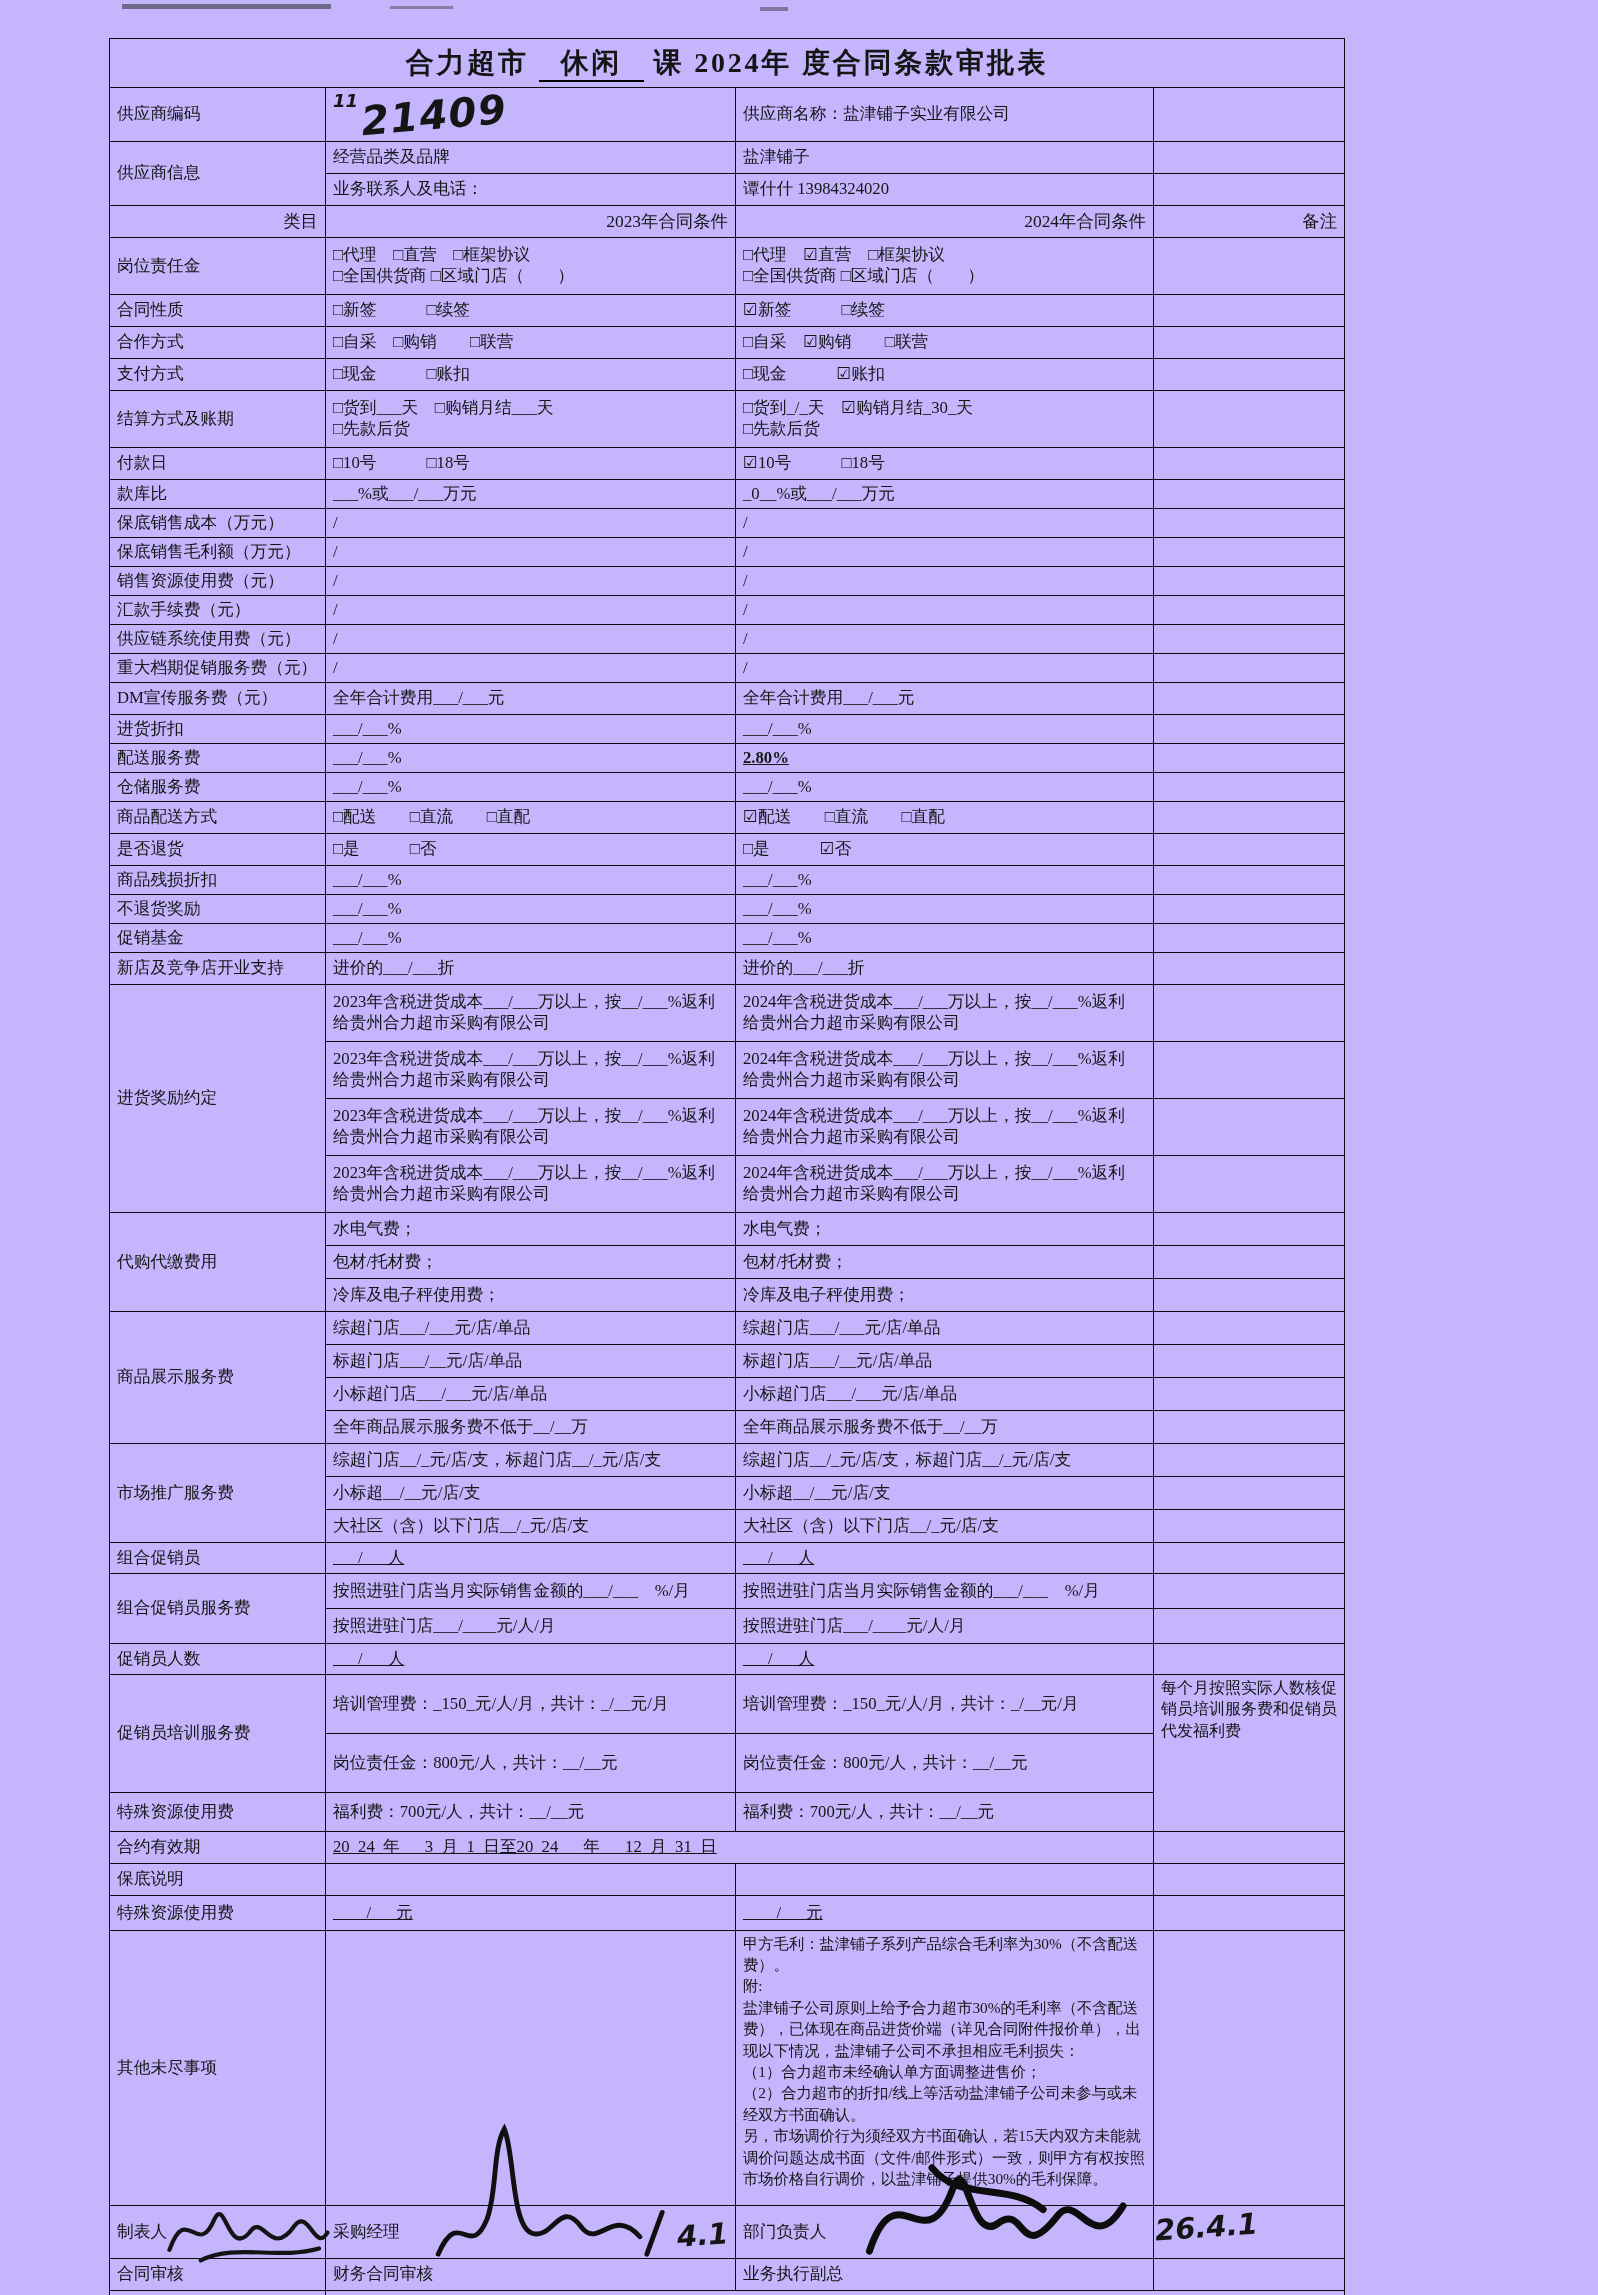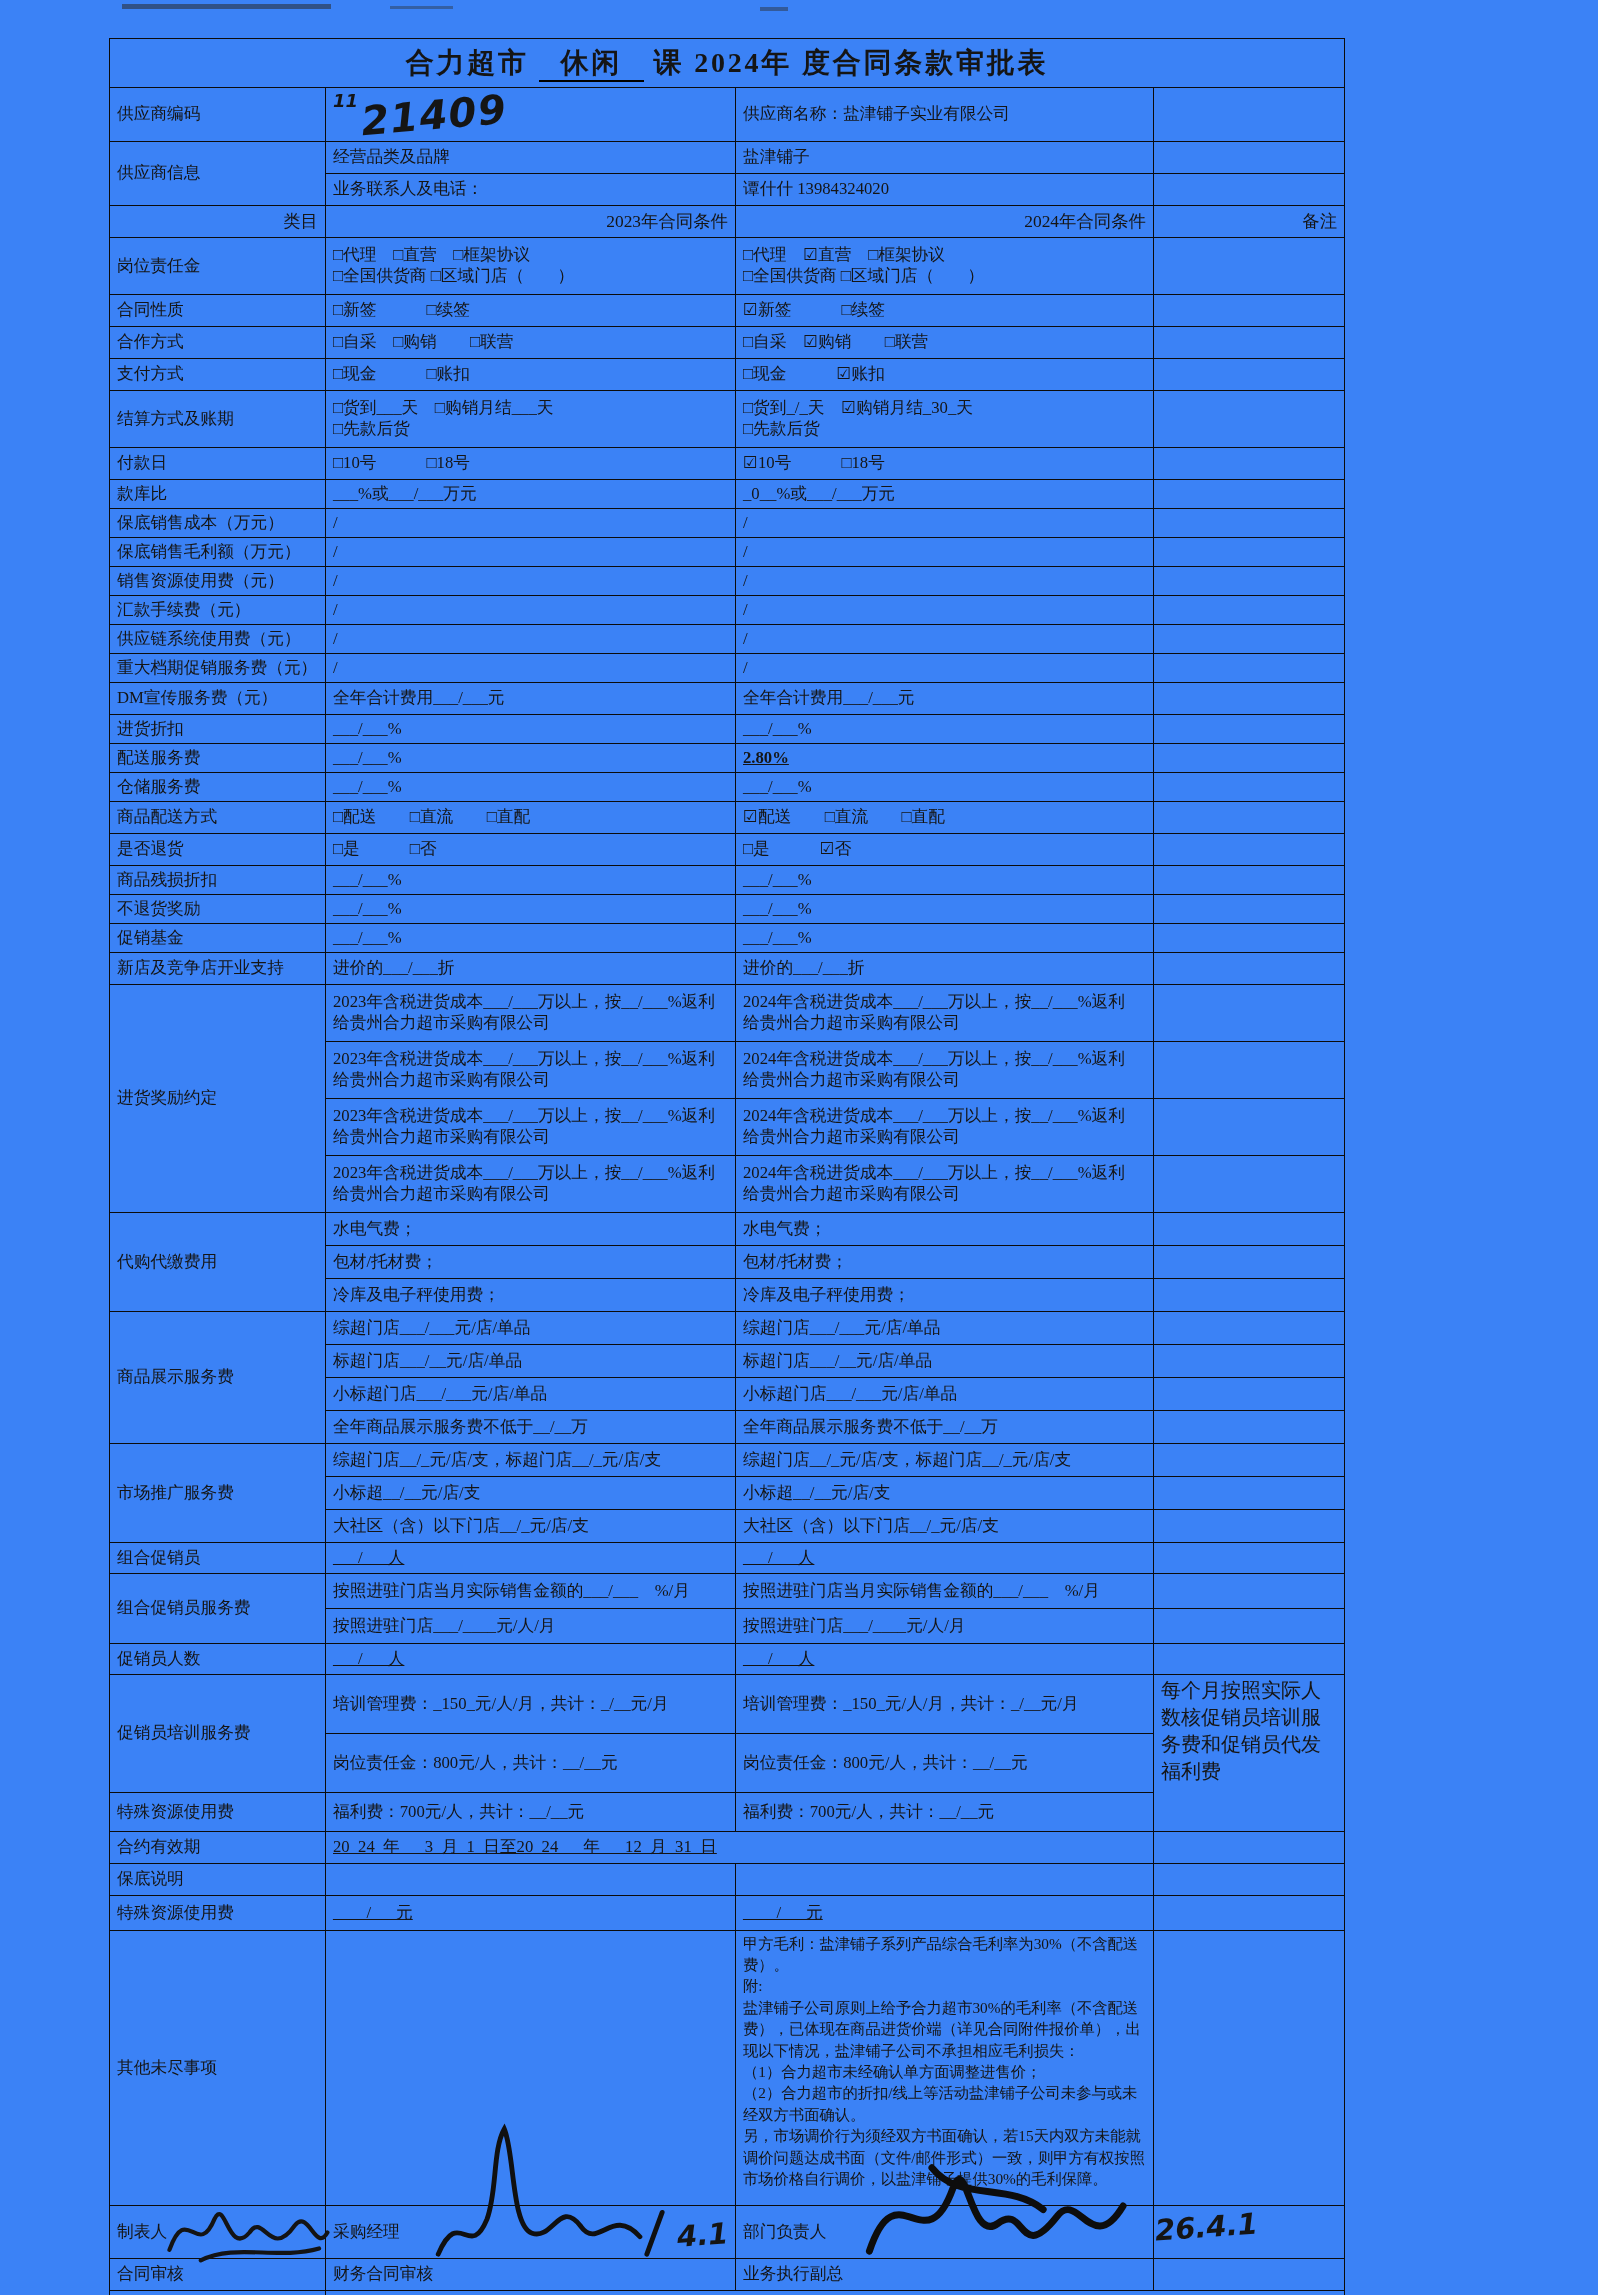--- a/index.html
+++ b/index.html
@@ -1,16 +1,16 @@
 <!DOCTYPE html>
 <html style="font-size:11px"><head>
 <meta charset="utf-8">
 <style>
   html,body{margin:0;padding:0;background:#e9e8e5;}
-  .page{position:relative;width:1598px;height:2295px;background:#3b82f6;overflow:hidden;
+  .page{position:relative;width:1598px;height:2295px;background:#c4b5fd;overflow:hidden;
         font-family:"Liberation Serif","DejaVu Serif","DejaVu Sans",serif;color:#151515;}
   .artifact{position:absolute;background:#2a2a2a;}
   .a1{left:122px;top:4.2px;width:209px;height:4.9px;opacity:.55;}
   .a2{left:390px;top:5.6px;width:63px;height:3.5px;opacity:.4;}
   .a3{left:760px;top:7px;width:28px;height:4.2px;opacity:.45;}
   table.form{position:absolute;left:109px;top:38px;width:1236px;border-collapse:collapse;
              table-layout:fixed;}
   td{border:1.8px solid #0c0c0c;padding:1.4px 7px;vertical-align:middle;font-size:16.7px;
      line-height:1.25;overflow:visible;word-break:break-all;}
   .title-cell{font-size:28px;font-weight:bold;text-align:center;letter-spacing:2.8px;padding:5.6px 0;}
@@ -21,21 +21,21 @@
   .top{vertical-align:top;}
   .hd{text-align:right;font-size:17.4px;}
   .hand{font-family:"DejaVu Sans","Liberation Sans",sans-serif;font-style:italic;font-weight:bold;}
   .bigcode{display:inline-block;font-size:40px;transform:rotate(-5deg);letter-spacing:1.4px;}
   .smallcode{font-size:18px;vertical-align:top;margin-right:2.8px;}
   .ul{text-decoration:underline;font-weight:bold;}
   .rel{position:relative;}
   .sig{position:absolute;pointer-events:none;}
   .sigdate{position:absolute;font-family:"DejaVu Sans",sans-serif;font-style:italic;
            font-weight:bold;font-size:29px;transform:rotate(-4deg);}
-  .notecell{font-size:20px;line-height:1.35;}
+  .notecell{font-size:16px;line-height:1.35;}
   .remarks{font-size:15.3px;line-height:1.4;}
   
   .t62{height:43px}.t78{height:54px}.t46{height:32px}.t44{height:31px}
   .t82{height:57px}.t90{height:57px}.t47{height:33px}.t50{height:35px}.t56{height:39px}
   .t180{height:59px}.t395{height:275px}.t76{height:53px}.t42{height:29px}
 </style>
 </head>
 <body>
 
 <div class="page">

